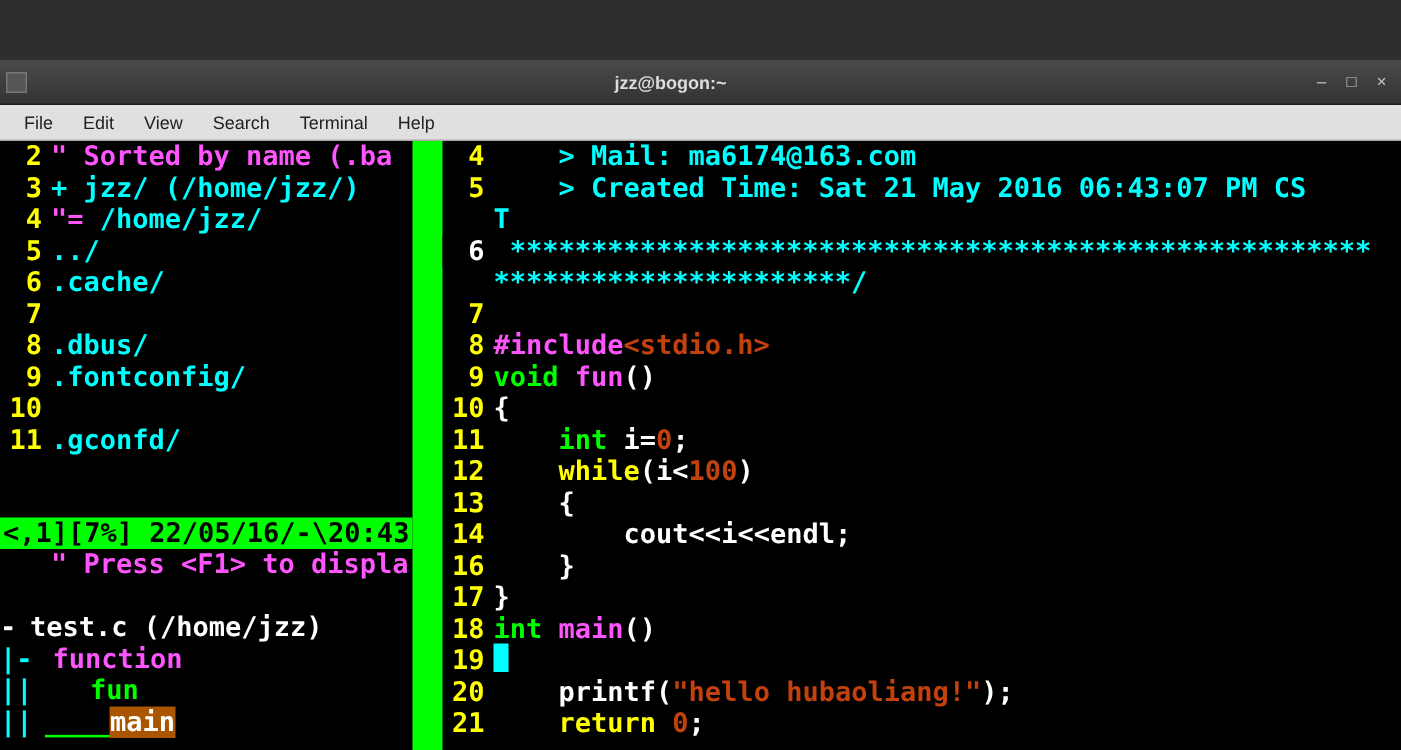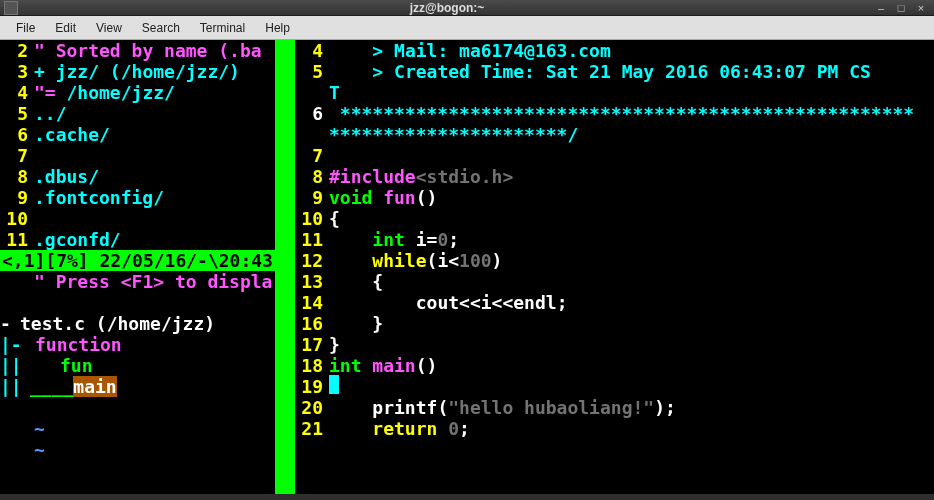--- a/index.html
+++ b/index.html
@@ -1,39 +1,39 @@
 <!DOCTYPE html>
 <html><head>
 <meta charset="utf-8">
 <style>
 * { margin: 0; padding: 0; box-sizing: border-box; }
 body { background: #2e2e2e; font-family: monospace; width: 934px; height: 500px; overflow: hidden; }
-.titlebar { background: linear-gradient(#4a4a4a, #333); height: 16px; display: flex; align-items: center; color: #ddd; font-size: 12px; font-family: sans-serif; padding: 0 4px; border-bottom: 1px solid #1a1a1a; }
+.titlebar { background: linear-gradient(#4a4a4a, #333); height: 30px; display: flex; align-items: center; color: #ddd; font-size: 12px; font-family: sans-serif; padding: 0 4px; border-bottom: 1px solid #1a1a1a; margin-top: 40px; }
 .titlebar .left { width: 18px; }
 .titlebar .icon { width: 14px; height: 14px; background: #555; border: 1px solid #777; margin-right: 4px; }
 .titlebar .title { flex: 1; text-align: center; font-weight: bold; }
 .titlebar .wc { display: flex; gap: 2px; }
 .titlebar .btn { width: 18px; height: 16px; display: flex; align-items: center; justify-content: center; cursor: pointer; font-size: 11px; color: #ccc; }
 .menubar { background: #e0e0e0; height: 24px; display: flex; align-items: center; padding: 0 6px; font-family: sans-serif; font-size: 12px; color: #222; border-bottom: 1px solid #aaa; }
 .menubar .mi { padding: 3px 10px; cursor: pointer; }
 .editor { display: flex; height: calc(500px - 46px); background: #000; font-size: 18px; font-weight: bold; font-family: "DejaVu Sans Mono", monospace; }
 .pane-left { width: 275px; position: relative; }
 .vsplit { width: 20px; background: #00ff00; }
 .pane-right { flex: 1; }
 .line { display: flex; height: 21px; align-items: center; white-space: pre; }
 .gut { width: 34px; text-align: right; color: #ffff00; padding-right: 6px; flex-shrink: 0; }
 .gut-cur { color: #ffffff; background: #000; }
 .txt { flex: 1; }
-.statusline { background: #00ff00; color: #000; height: 21px; display: flex; align-items: center; padding: 0 2px; white-space: pre; }
+.statusline { background: #00ff00; color: #000; height: 21px; display: flex; align-items: center; padding: 0 2px; white-space: pre; margin-top: 41px; }
 .c-mag { color: #ff55ff; }
 .c-cyan { color: #00ffff; }
 .c-grn { color: #00ff00; }
 .c-yel { color: #ffff00; }
 .c-wht { color: #ffffff; }
-.c-red { color: #737373; }
+.c-red { color: #c2410c; }
 .hi-orange { background: #aa5500; color: #fff; }
 .hi-cursor { background: #00ffff; display: inline-block; width: 10px; height: 19px; }
 .tilde { color: #5599ff; }
 </style>
 </head>
 <body>
 
 <div class="titlebar">
   <div class="left">
       <div class="icon"></div>

